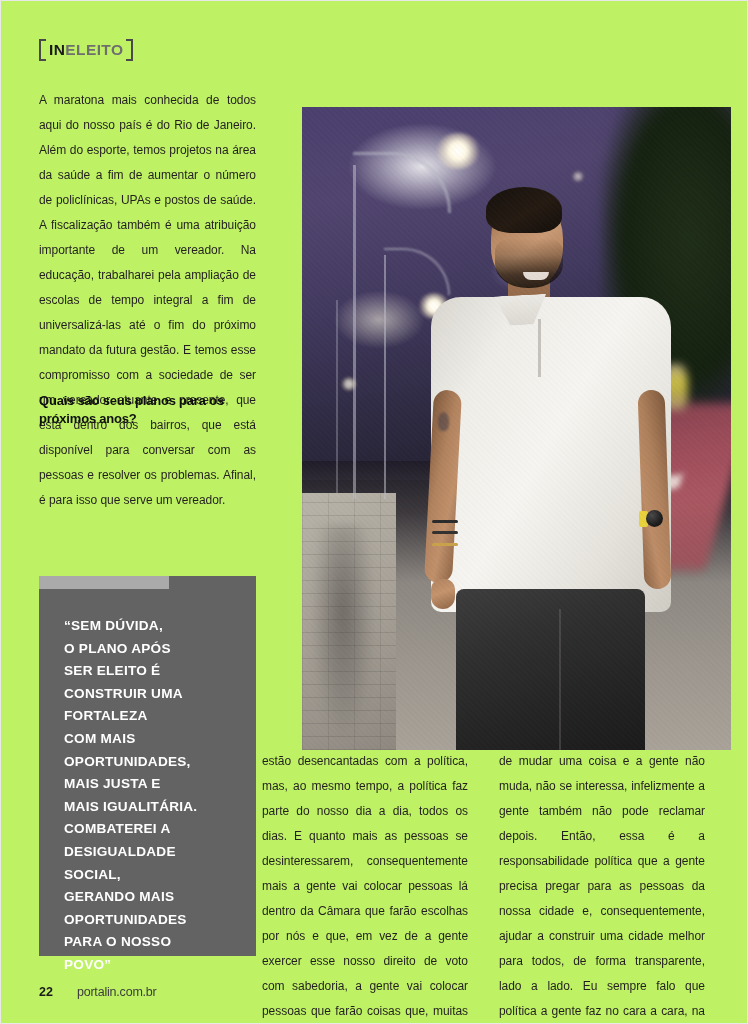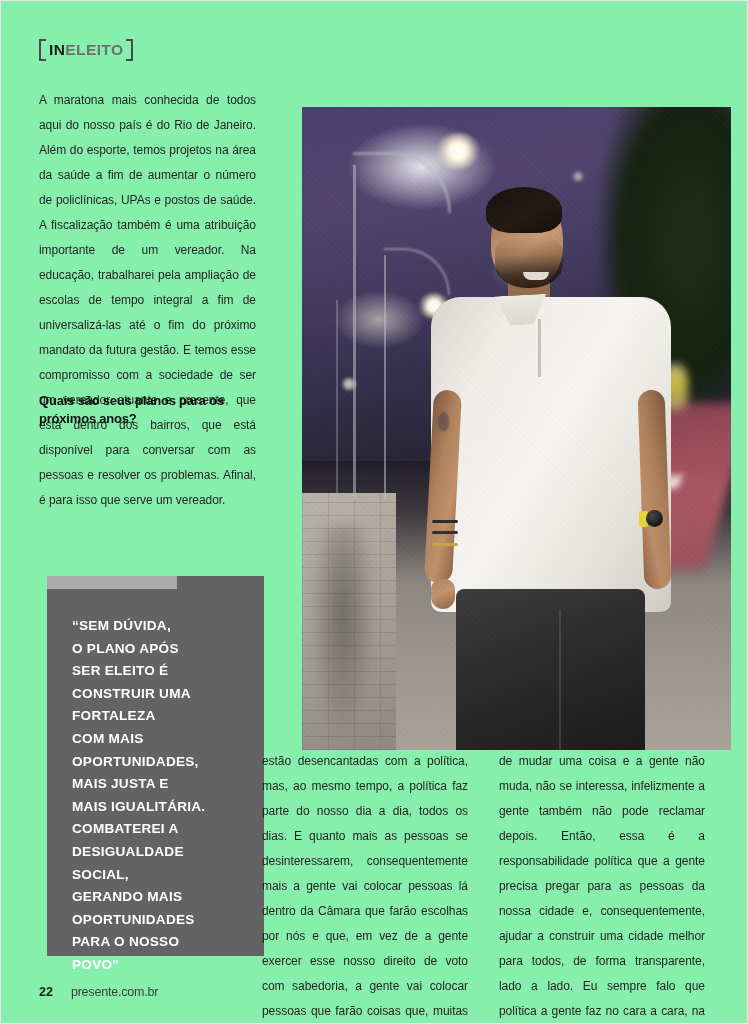--- a/index.html
+++ b/index.html
@@ -14,21 +14,21 @@
     overflow: hidden;
     font-family: "Liberation Sans", sans-serif;
     color: #231f20;
   }
 
   
   #page {
     position: absolute;
     left: 0; top: 0;
     width: 748px; height: 1024px;
-    background: #86efac;
+    background: #bef264;
     box-sizing: border-box;
     border: 1px solid #e8e8e8;
   }
 
   
   #kicker {
     position: absolute;
     left: 38px; top: 36px;
     height: 26px;
     display: flex;
@@ -327,21 +327,21 @@
   }
   #photo .grain {
     position: absolute; inset: 0;
     background: repeating-linear-gradient(45deg, rgba(255,255,255,0.012) 0 2px, rgba(0,0,0,0.012) 2px 4px);
     pointer-events: none;
   }
 
   
   #pullquote {
     position: absolute;
-    left: 46px; top: 575px;
+    left: 38px; top: 575px;
     width: 217px; height: 380px;
     background: #636363;
     box-sizing: border-box;
   }
   #pullquote .accent {
     position: absolute;
     left: 0; top: 0;
     width: 60%; height: 13px;
     background: #aaaaaa;
   }
@@ -370,21 +370,21 @@
     margin-left: 4px;
     vertical-align: middle;
   }
 
   
   #footer {
     position: absolute;
     left: 38px; bottom: 24px;
     display: flex;
     align-items: baseline;
-    gap: 18px;
+    gap: 24px;
   }
   #footer .pg {
     font-size: 12.5px;
     font-weight: 700;
     color: #1a1a1a;
   }
   #footer .site {
     font-size: 12.5px;
     font-weight: 400;
     color: #3c3c3c;
@@ -478,16 +478,16 @@
   <div class="body-col" id="col-b1">
     <p>estão desencantadas com a política, mas, ao mesmo tempo, a política faz parte do nosso dia a dia, todos os dias. E quanto mais as pessoas se desinteressarem, consequentemente mais a gente vai colocar pessoas lá dentro da Câmara que farão escolhas por nós e que, em vez de a gente exercer esse nosso direito de voto com sabedoria, a gente vai colocar pessoas que farão coisas que, muitas vezes, não nos representam. E aí, quando a gente tem o direito</p>
   </div>
 
   <div class="body-col" id="col-b2">
     <p><span>de mudar uma coisa e a gente não muda, não se interessa, infelizmente a gente também não pode reclamar depois. Então, essa é a responsabilidade política que a gente precisa pregar para as pessoas da nossa cidade e, consequentemente, ajudar a construir uma cidade melhor para todos, de forma transparente, lado a lado. Eu sempre falo que política a gente faz no cara a cara, na rua. E é isso que eu preciso e pretendo continuar fazendo.</span><span class="endmark"></span></p>
   </div>
 
   <div id="footer">
     <span class="pg">22</span>
-    <span class="site">presente.com.br</span>
+    <span class="site">portalin.com.br</span>
   </div>
 
 </div>
 
 </body></html>

